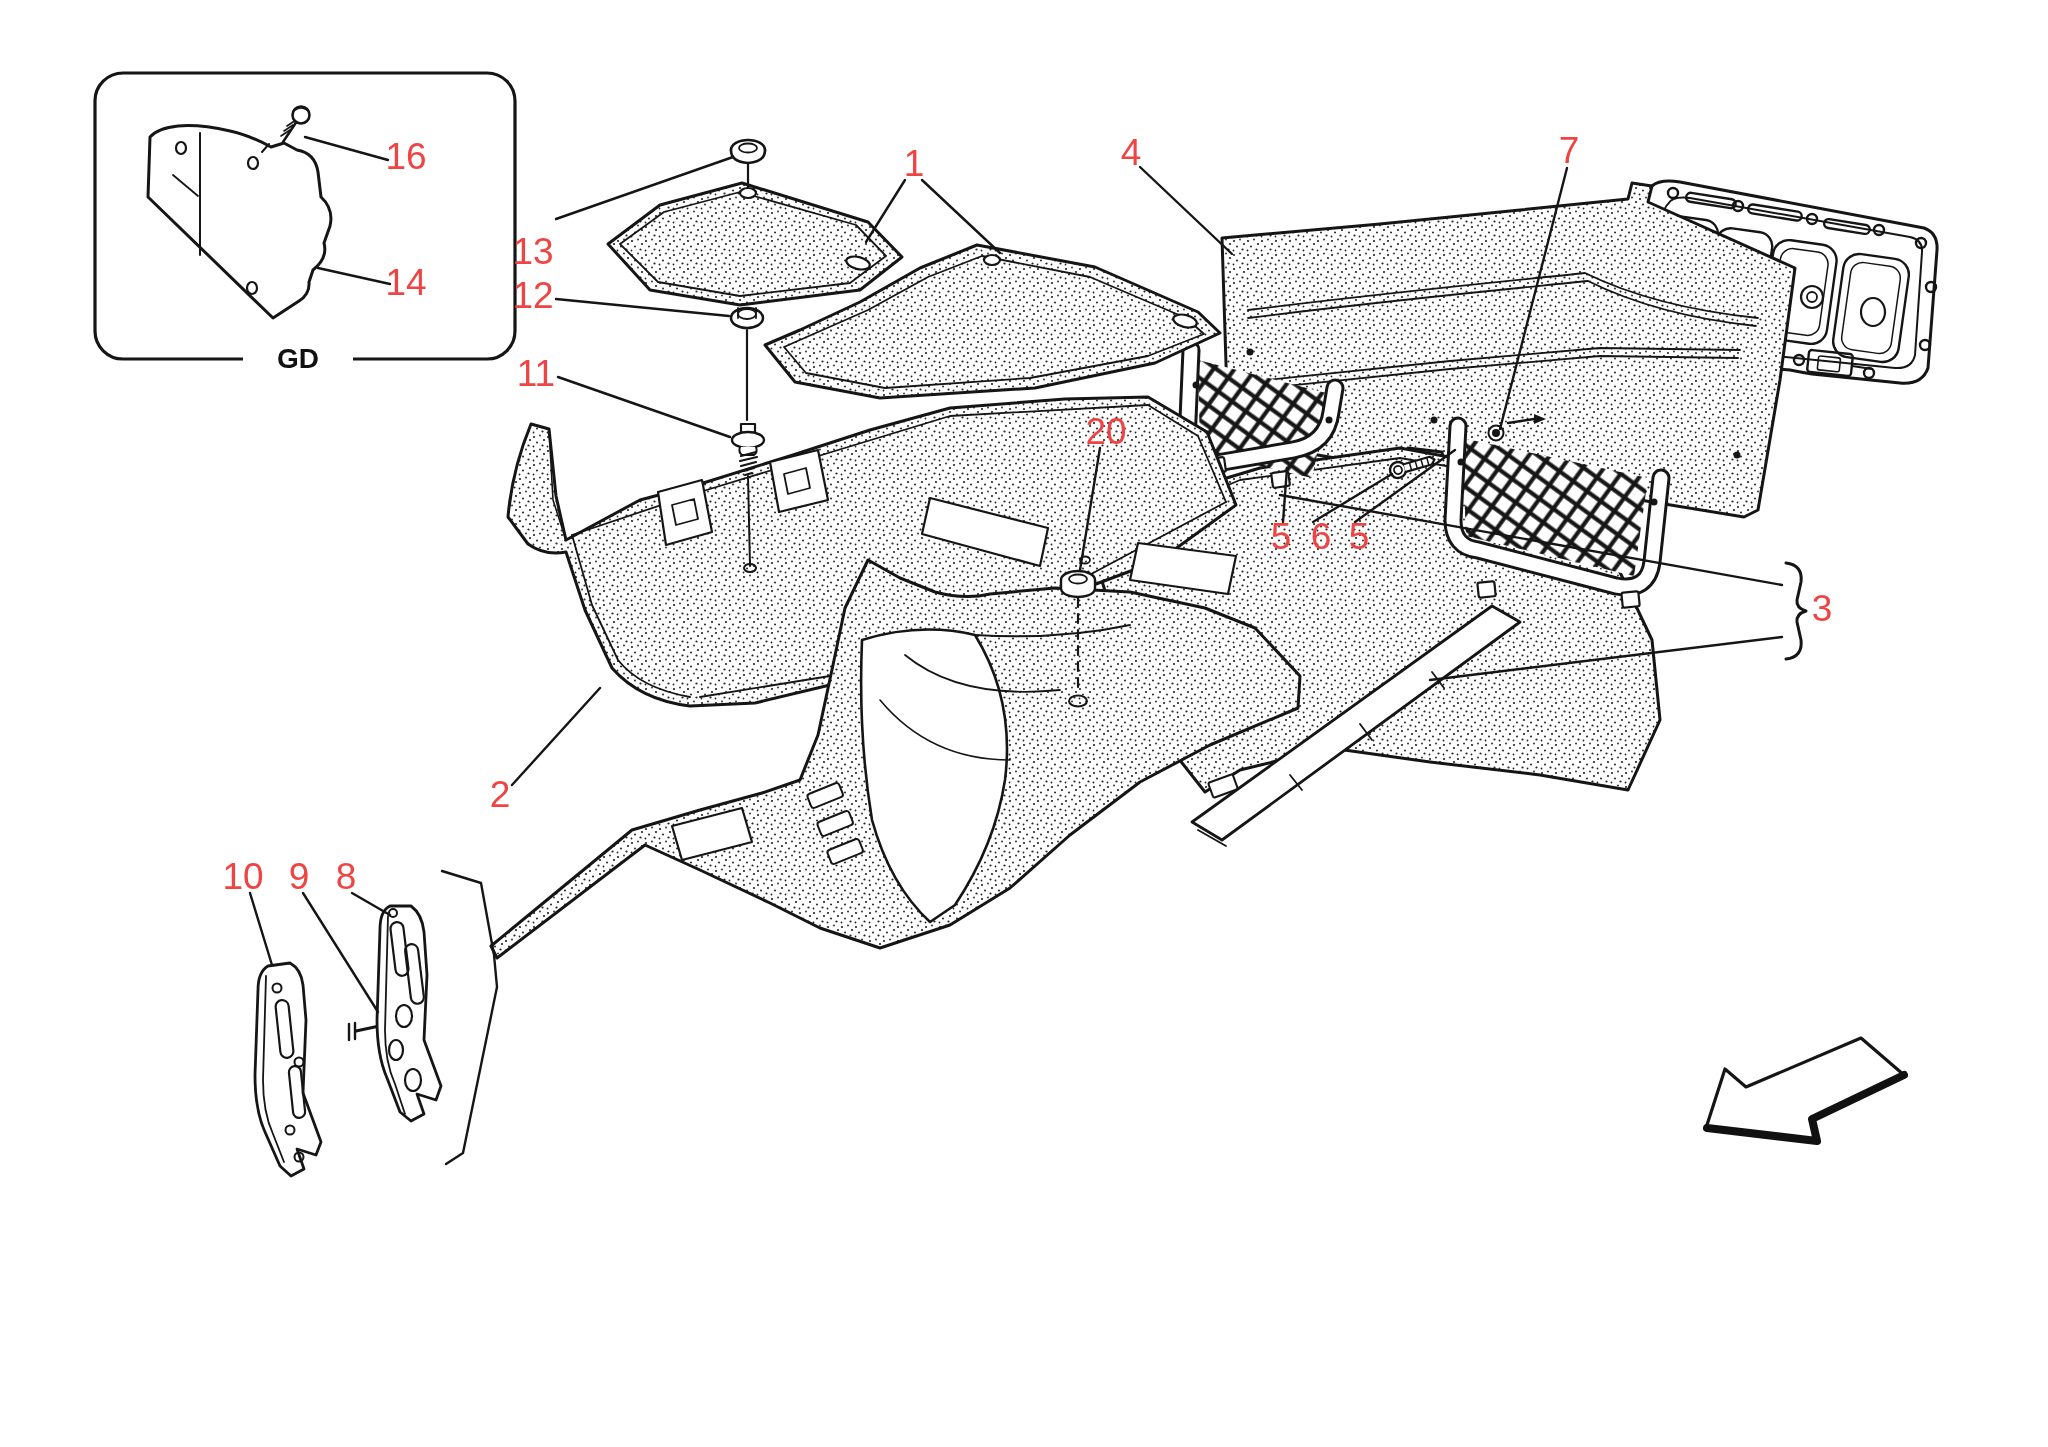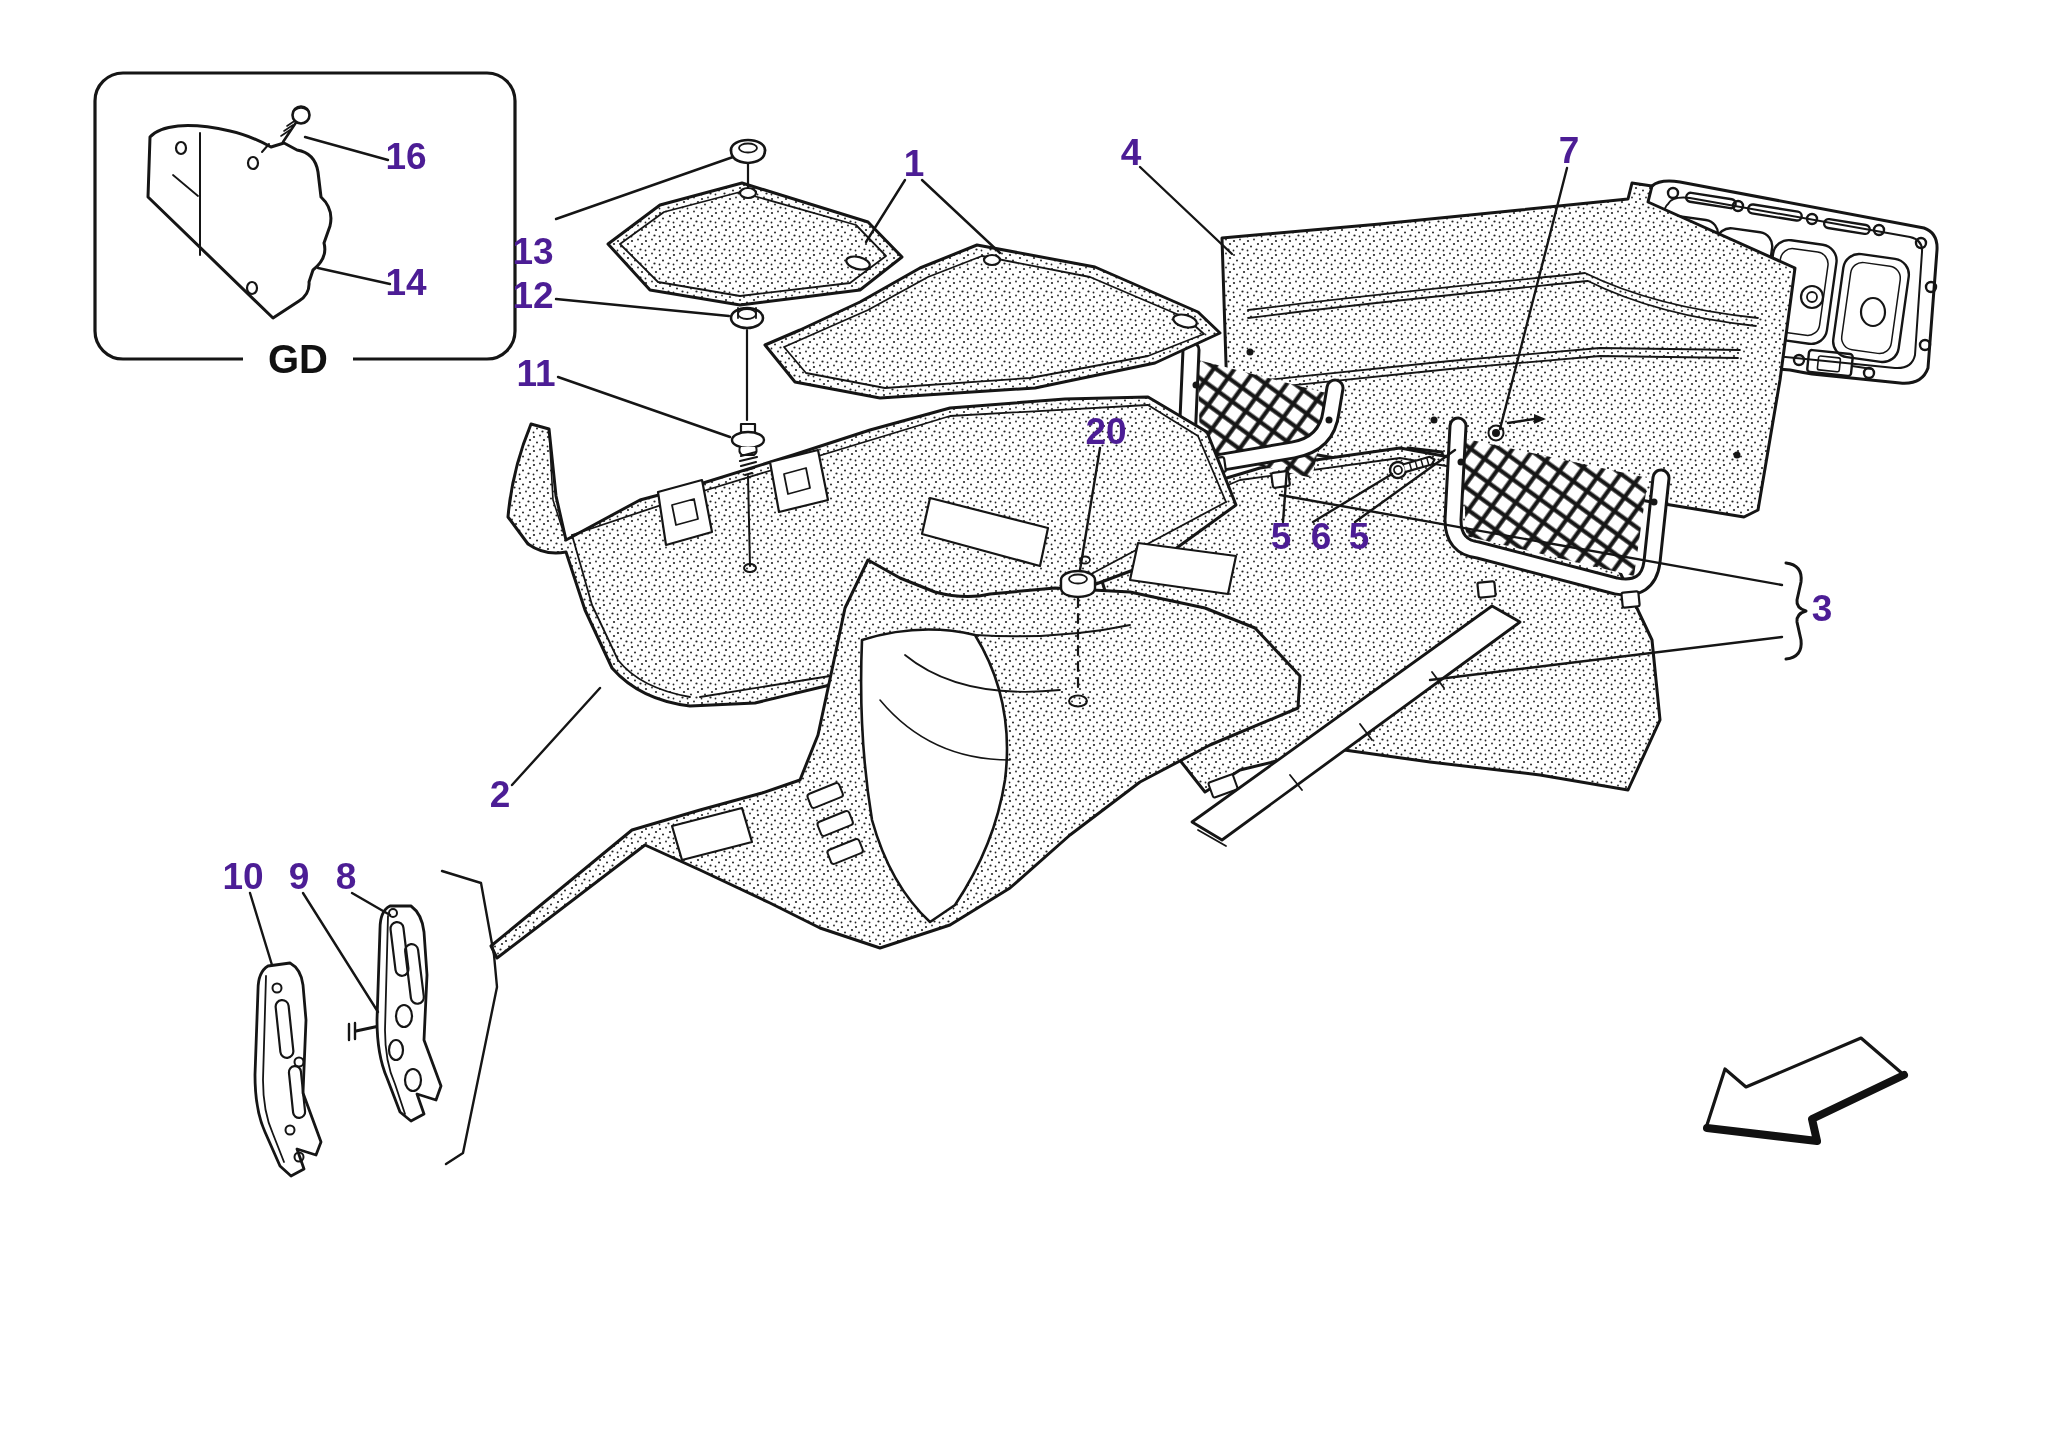--- a/index.html
+++ b/index.html
@@ -1,23 +1,23 @@
 <!DOCTYPE html>
 <html><head>
 <meta charset="utf-8">
 <style>
   html,body{margin:0;padding:0;background:#fff;}
   .stage{position:relative;width:2048px;height:1447px;background:#fff;overflow:hidden;
          font-family:"Liberation Sans",sans-serif;}
   .stage svg{position:absolute;left:0;top:0;}
   #callout-layer{position:absolute;inset:0;}
-  .callout{position:absolute;transform:translate(-50%,-52%);font-weight:bold;
-           font-size:37px;color:#4c1d95;letter-spacing:0;line-height:1;}
+  .callout{position:absolute;transform:translate(-50%,-52%);font-weight:normal;
+           font-size:37px;color:#ef4444;letter-spacing:0;line-height:1;}
   .inset-code{position:absolute;transform:translate(-50%,-52%);font-weight:bold;
-              font-size:40px;color:#111;line-height:1;}
+              font-size:28px;color:#111;line-height:1;}
 </style>
 </head>
 <body>
 
 <div class="stage">
 
 <svg width="2048" height="1447" viewBox="0 0 2048 1447">
   <defs>
     <pattern id="stip" width="14" height="14" patternUnits="userSpaceOnUse">
       <rect width="14" height="14" fill="#ffffff"></rect>

